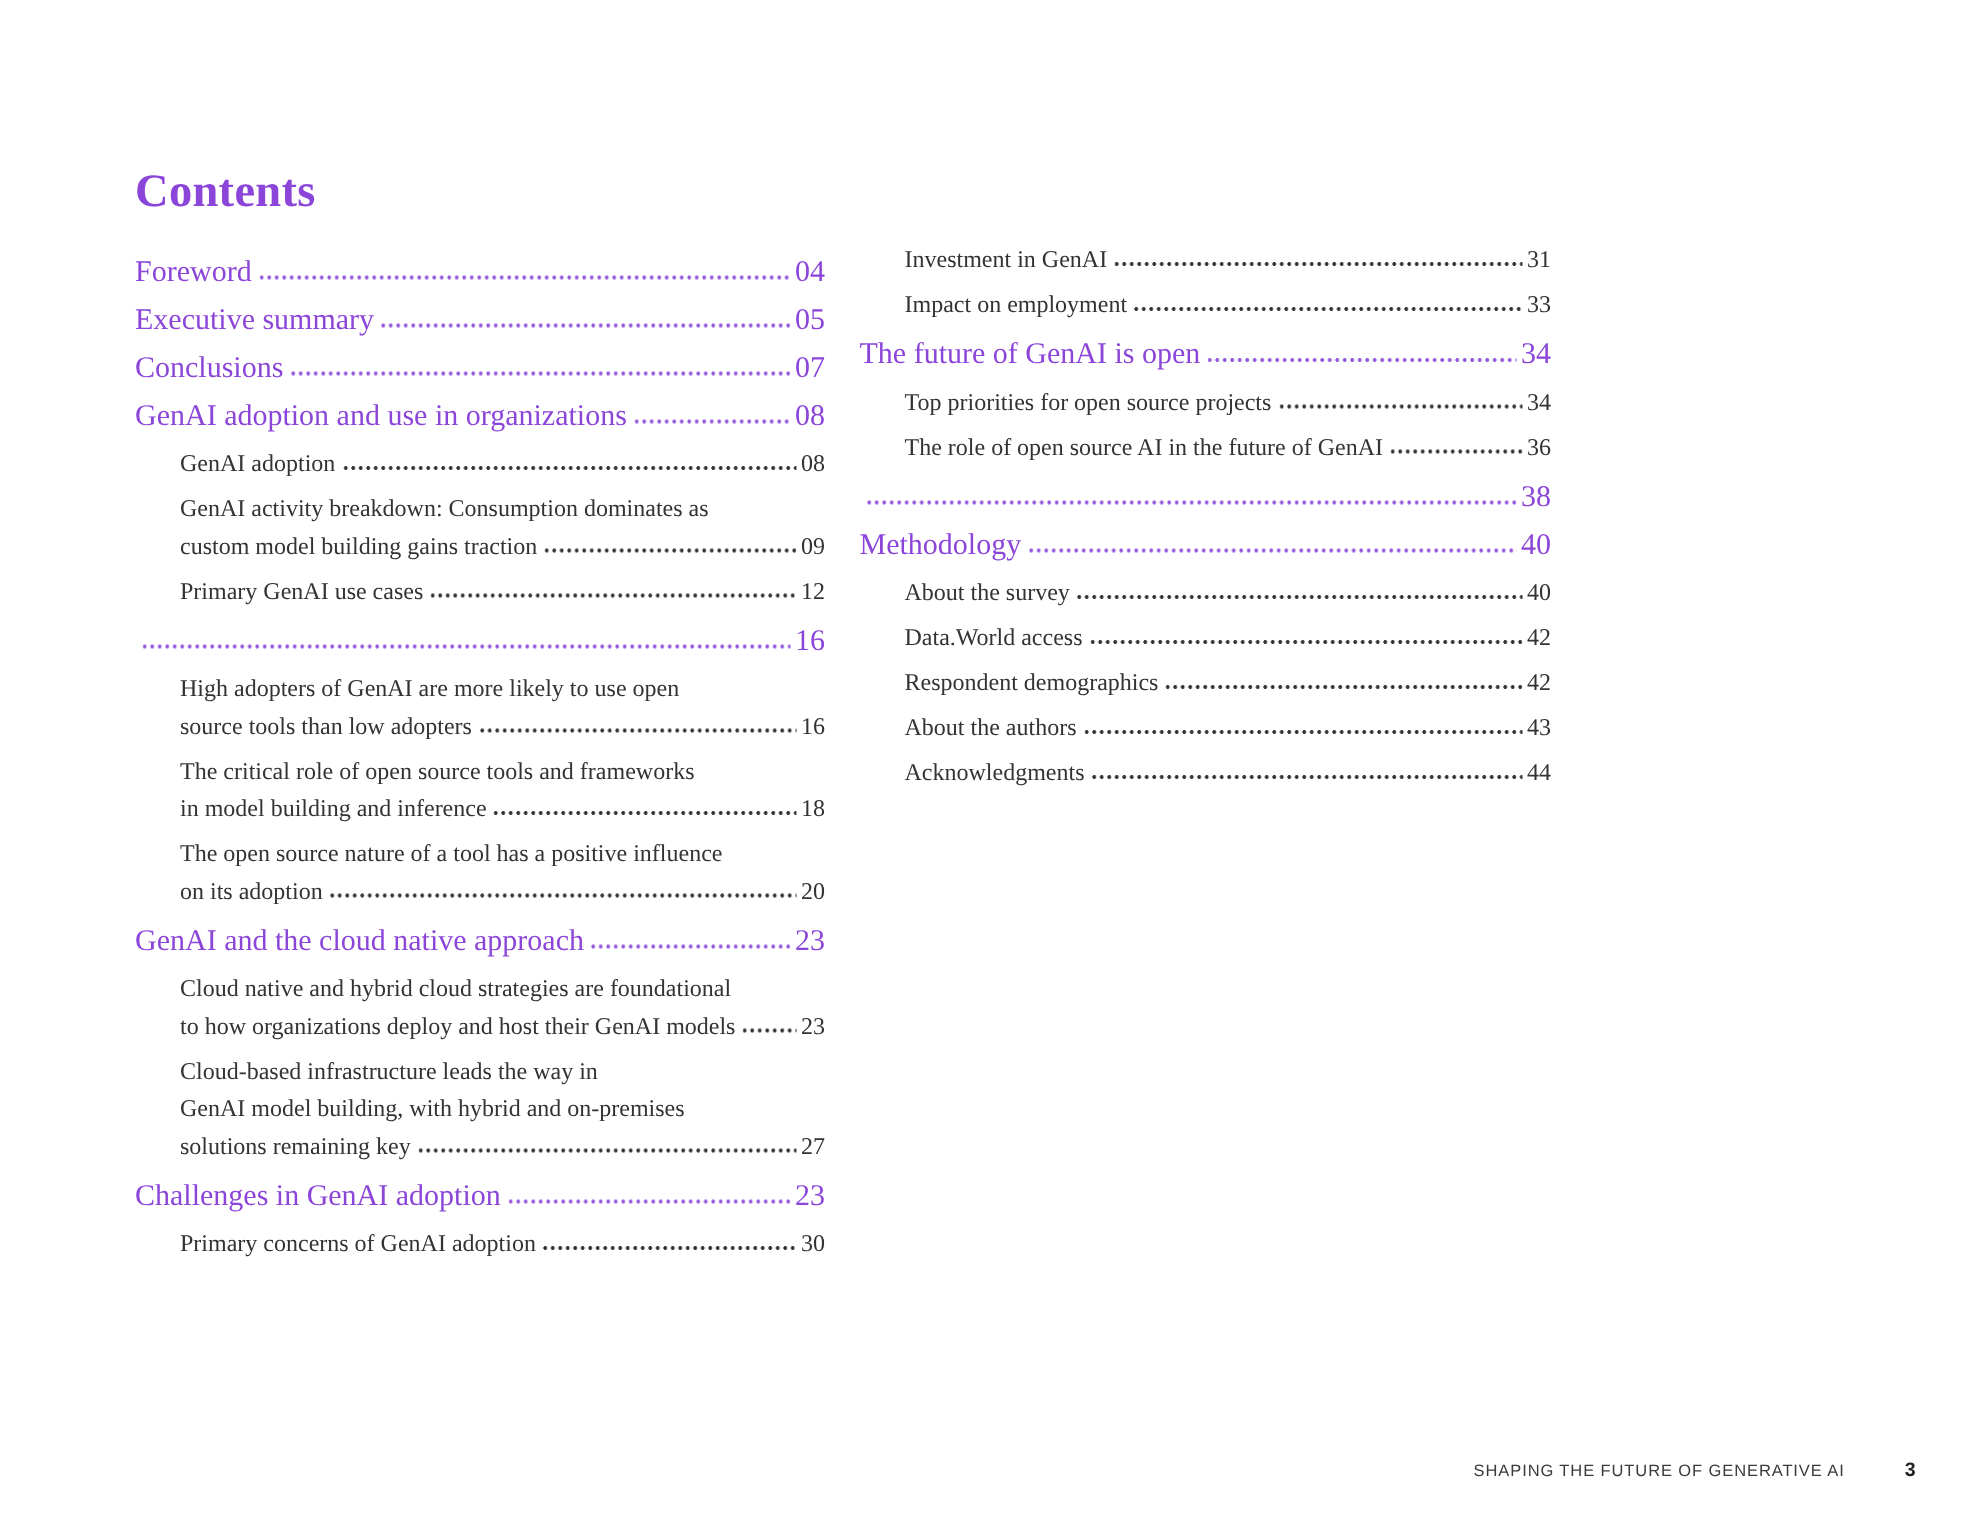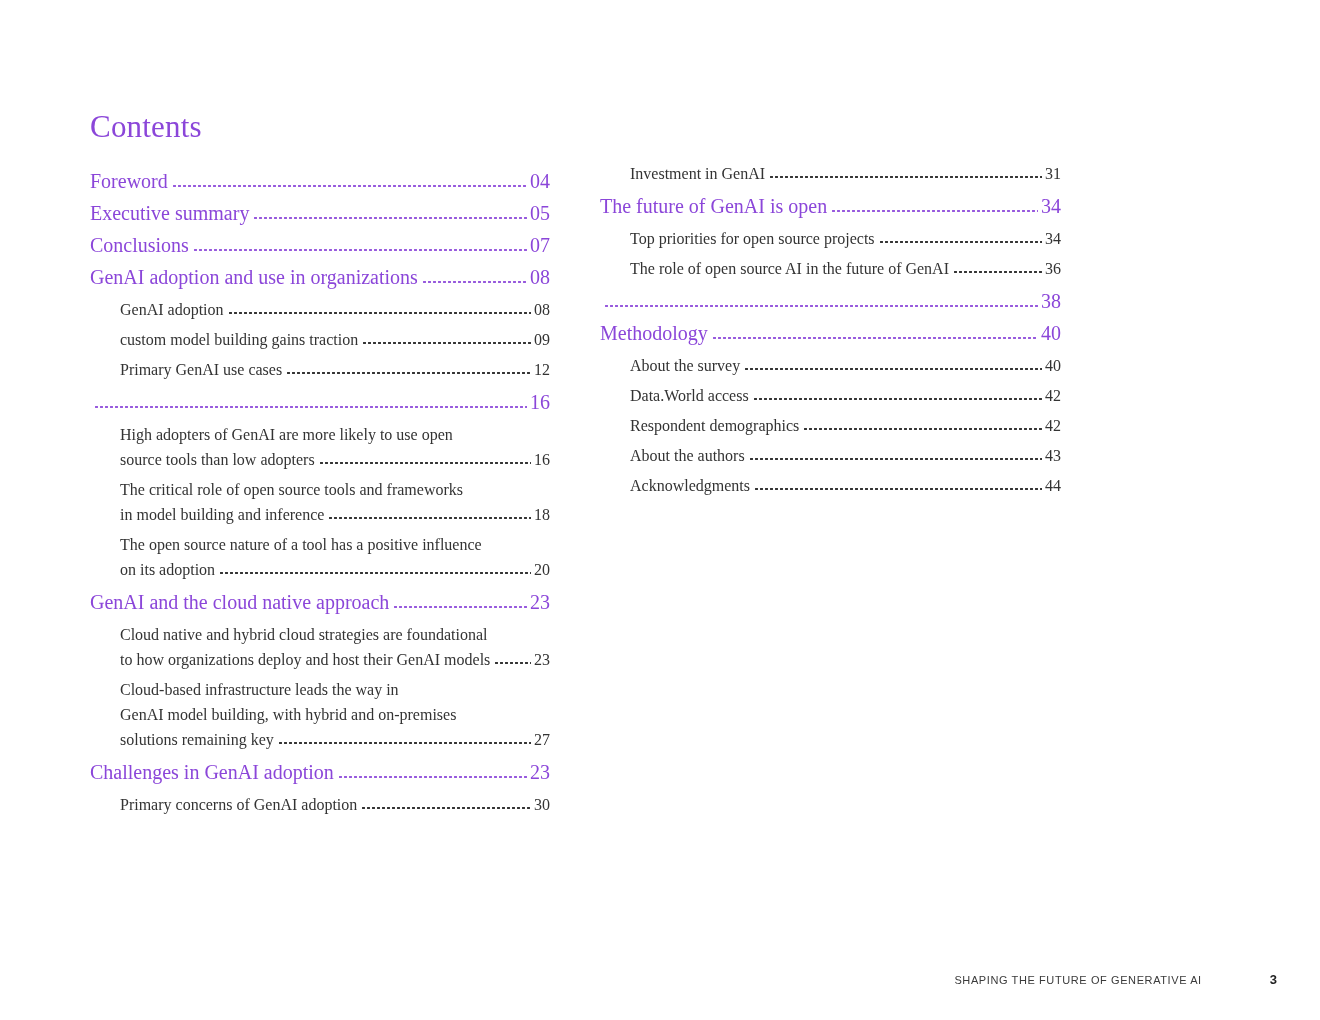--- a/index.html
+++ b/index.html
@@ -14,30 +14,30 @@
     overflow: hidden;
     font-family: "Liberation Serif", serif;
     --accent: #8b46d9;
     --body-text: #333333;
   }
   .page-title {
     position: absolute;
     left: 90px;
     top: 88px;
     font-size: 31px;
-    font-weight: normal;
+    font-weight: bold;
     color: var(--accent);
     letter-spacing: 0.2px;
   }
   .toc-col {
     position: absolute;
     top: 161px;
   }
   .toc-col.left  { left: 90px;  width: 460px; }
-  .toc-col.right { left: 600px; width: 461px; }
+  .toc-col.right { left: 573px; width: 461px; }
 
   .entry { color: var(--body-text); }
   .entry.section {
     font-size: 20px;
     line-height: 24px;
     color: var(--accent);
     margin: 8px 0 8px 0;
   }
   .entry.sub {
     font-size: 16px;
@@ -64,21 +64,20 @@
   .entry.section .leader { opacity: 0.9; }
   .pg { flex: 0 0 auto; }
 
   .footer {
     position: absolute;
     top: 972px;
     right: 43px;
     display: flex;
     align-items: baseline;
     font-family: "Liberation Sans", sans-serif;
-    gap: 28px;
   }
   .footer .report-title {
     font-size: 11px;
     letter-spacing: 0.6px;
     color: #3a3a3a;
   }
   .footer .page-num {
     margin-left: 40px;
     font-size: 13px;
     font-weight: bold;
@@ -121,20 +120,23 @@
     </div>
     <div class="entry sub">
       <div class="line">
         <span class="txt">GenAI adoption</span>
         <span class="leader"></span>
         <span class="pg">08</span>
       </div>
     </div>
     <div class="entry sub">
       <div class="line">
+        <span class="txt">GenAI activity breakdown: Consumption dominates as</span>
+      </div>
+      <div class="line">
         <span class="txt">custom model building gains traction</span>
         <span class="leader"></span>
         <span class="pg">09</span>
       </div>
     </div>
     <div class="entry sub">
       <div class="line">
         <span class="txt">Primary GenAI use cases</span>
         <span class="leader"></span>
         <span class="pg">12</span>
@@ -220,20 +222,27 @@
         <span class="pg">30</span>
       </div>
     </div>
   </div>
 <div class="toc-col right">
     <div class="entry sub">
       <div class="line">
         <span class="txt">Investment in GenAI</span>
         <span class="leader"></span>
         <span class="pg">31</span>
+      </div>
+    </div>
+    <div class="entry sub">
+      <div class="line">
+        <span class="txt">Impact on employment</span>
+        <span class="leader"></span>
+        <span class="pg">33</span>
       </div>
     </div>
     <div class="entry section">
       <div class="line">
         <span class="txt">The future of GenAI is open</span>
         <span class="leader"></span>
         <span class="pg">34</span>
       </div>
     </div>
     <div class="entry sub">

